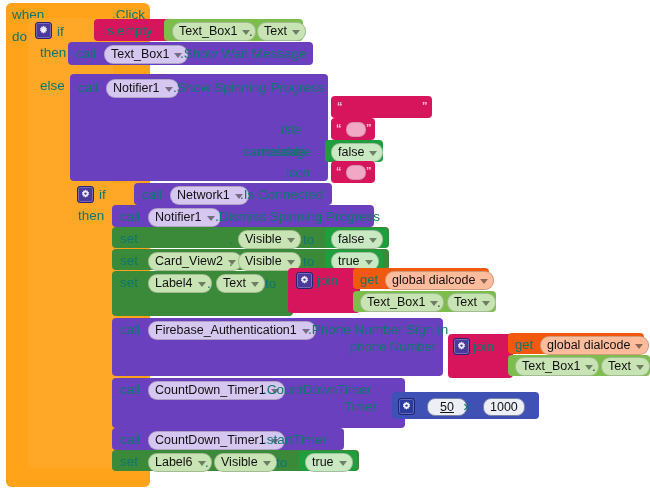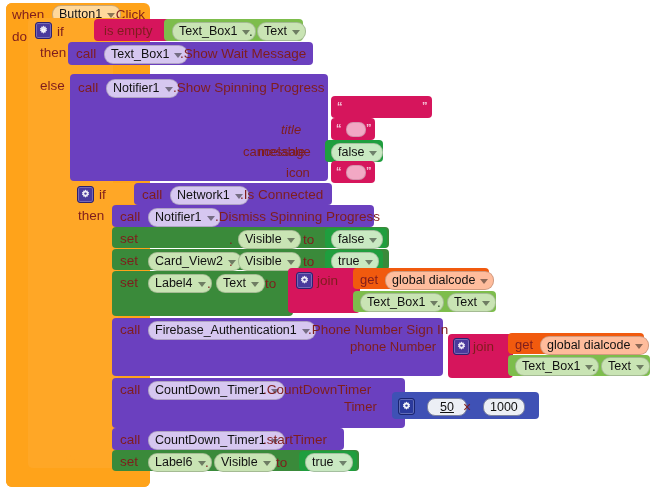--- a/index.html
+++ b/index.html
@@ -52,21 +52,21 @@
   .f-text{background:#f2a8c4;}
   .f-logic{background:#c9e9c2;}
   .f-var{background:#ffbc9c;}
   
   .socket{
     position:absolute;width:8px;height:14px;border-radius:0 8px 8px 0;background:#fff;
   }
 
   
   .ctext{
-    position:absolute;color:#7f1d1d;font-size:13.5px;line-height:14px;white-space:nowrap;
+    position:absolute;color:#0f766e;font-size:13.5px;line-height:14px;white-space:nowrap;
   }
   .quote{color:#f6c8da;font-size:11px;font-weight:bold;line-height:10px;}
   .emptystr{
     display:inline-block;width:18px;height:13px;border-radius:7px;background:#f2a8c4;
     border:1px solid rgba(0,0,0,.12);
   }
   .numfield{
     display:inline-flex;align-items:center;justify-content:center;
     min-width:26px;height:16px;padding:0 6px;border-radius:8px;
     background:#eceff5;border:1px solid #7d83a0;color:#111;font-size:12.5px;
@@ -77,24 +77,20 @@
 
 <div id="stage">
 
   <div class="blk c-event" style="left:6px;top:3px;width:144px;height:484px;border-radius:6px;"></div>
 
   <div class="blk c-event" style="left:6px;top:3px;width:139px;height:24px;border-radius:6px 6px 0 0;"></div>
 
   <div class="blk c-event" style="left:6px;top:468px;width:144px;height:19px;border-radius:0 0 6px 6px;"></div>
 
   <div class="ctext" style="left:12px;top:8px;">when</div>
-  <div class="blk field f-green" style="left:52px;top:5px;background:#ffd89b;border:1px solid rgba(0,0,0,.22);">
-    <span>Button1</span>
-    <span class="caret"></span>
-  </div>
   <div class="ctext" style="left:112px;top:8px;">.Click</div>
   <div class="ctext" style="left:12px;top:30px;">do</div>
 
   <div class="blk c-ctrl" style="left:28px;top:18px;width:85px;height:450px;border-radius:5px;"></div>
   <div class="blk c-ctrl" style="left:28px;top:450px;width:110px;height:18px;border-radius:0 0 5px 5px;"></div>
   <div class="blk c-ctrl" style="left:28px;top:18px;width:108px;height:22px;border-radius:5px 5px 0 0;"></div>
 
   <div class="gear" style="position:absolute;left:35px;top:22px;">
     <svg width="11" height="11" viewBox="0 0 24 24" aria-hidden="true">
       <path fill="#ffffff" d="M12 8a4 4 0 1 0 0 8 4 4 0 0 0 0-8zm0 6a2 2 0 1 1 0-4 2 2 0 0 1 0 4z"></path>

